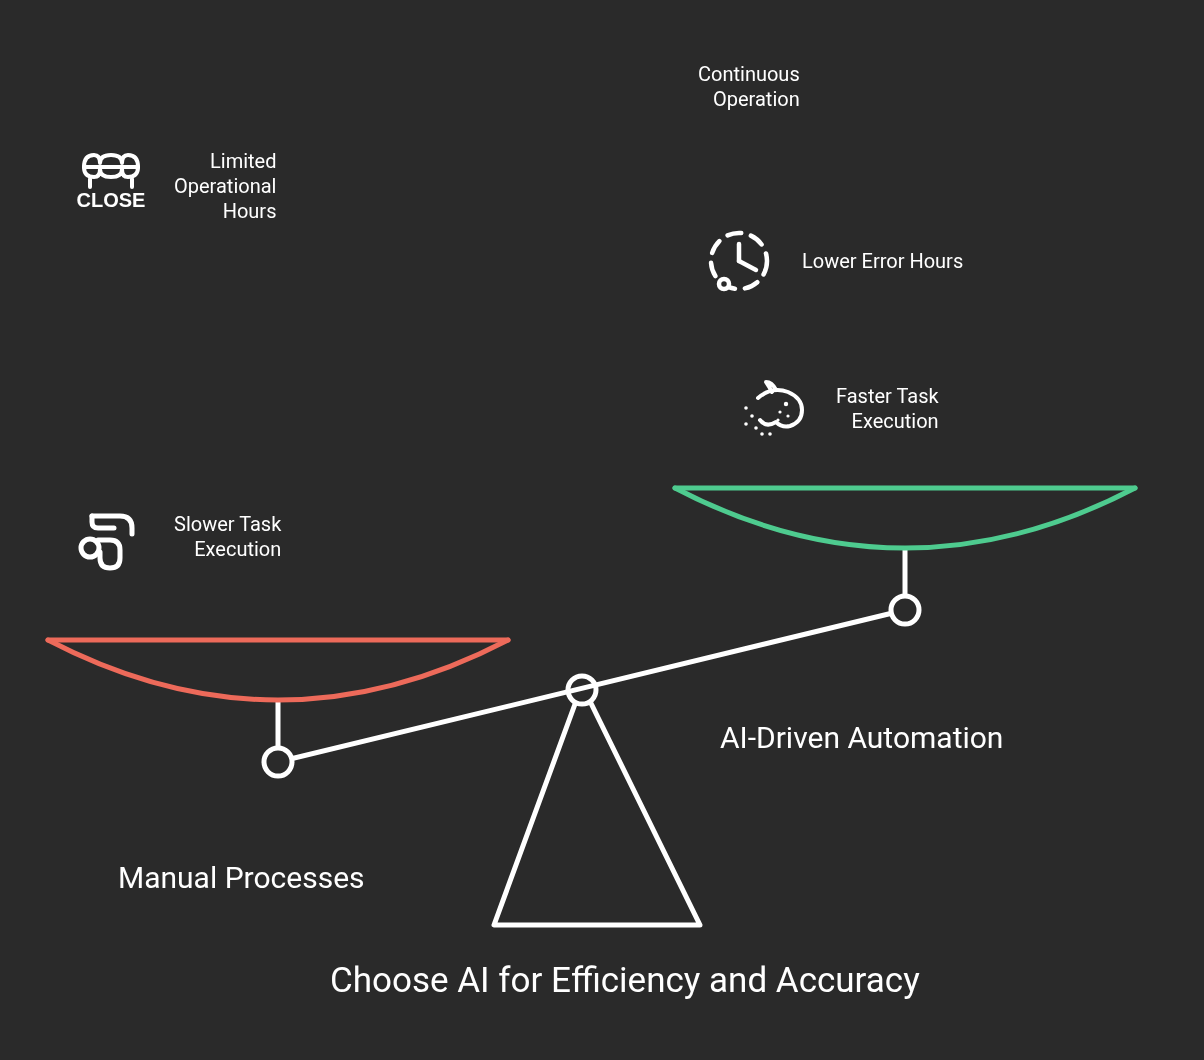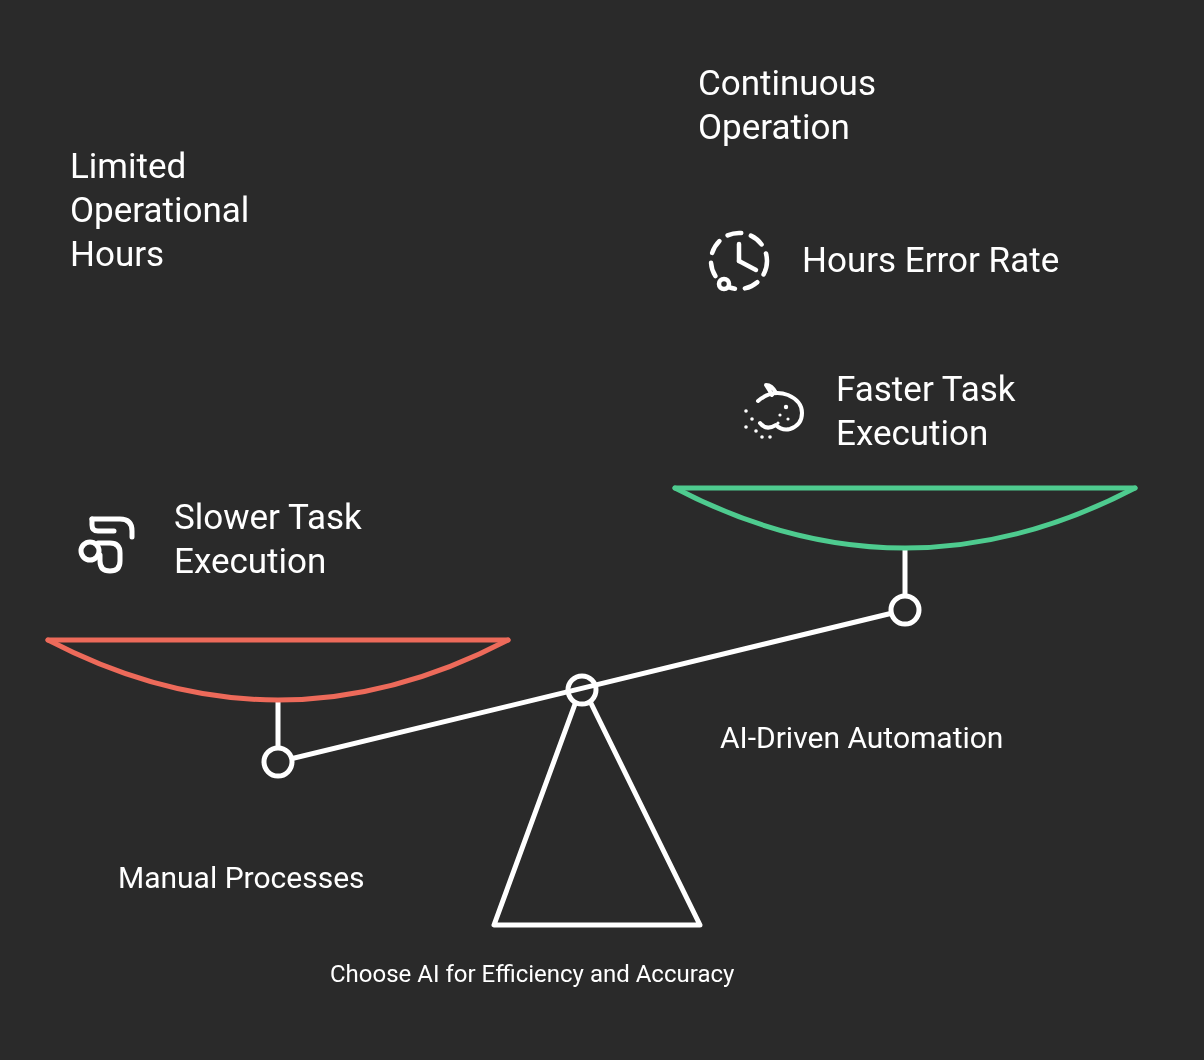--- a/index.html
+++ b/index.html
@@ -25,34 +25,35 @@
   }
   .item .icon-box {
     width: 82px;
     height: 82px;
     flex: 0 0 82px;
     display: flex;
     align-items: center;
     justify-content: center;
   }
   .item .label {
-    font-size: 35px;
+    font-size: 20px;
     line-height: 1.25;
     font-weight: 400;
     color: #fff;
+    text-align: right;
   }
   .side-label {
     position: absolute;
     font-size: 30px;
     color: #fff;
     white-space: nowrap;
   }
   .tagline {
     position: absolute;
-    font-size: 24px;
+    font-size: 35px;
     color: #fff;
     white-space: nowrap;
   }
   svg { display: block; }
 </style>
 </head>
 <body>
 
 <div class="stage">
 
@@ -73,20 +74,32 @@
     <line x1="905" y1="596" x2="905" y2="550" stroke="#ffffff" stroke-width="5"></line>
 
     <path d="M 48 640 Q 278 760 508 640" fill="none" stroke="#ed6a5a" stroke-width="5" stroke-linecap="round"></path>
     <line x1="48" y1="640" x2="508" y2="640" stroke="#ed6a5a" stroke-width="5" stroke-linecap="round"></line>
 
     <path d="M 675 488 Q 905 608 1135 488" fill="none" stroke="#4ecb8f" stroke-width="5" stroke-linecap="round"></path>
     <line x1="675" y1="488" x2="1135" y2="488" stroke="#4ecb8f" stroke-width="5" stroke-linecap="round"></line>
   </svg>
 
   <div class="item" style="left:70px; top:145px;">
+    <span class="icon-box">
+      <svg width="82" height="82" viewBox="0 0 82 82">
+        <g fill="none" stroke="#fff" stroke-width="4" stroke-linecap="round" stroke-linejoin="round">
+          <path d="M14 22 Q14 10 24 10 Q30 10 30 18 Q30 10 41 10 Q52 10 52 18 Q52 10 58 10 Q68 10 68 22"></path>
+          <path d="M14 22 L68 22"></path>
+          <path d="M14 22 Q14 32 24 32 Q30 32 30 24 Q30 32 41 32 Q52 32 52 24 Q52 32 58 32 Q68 32 68 22"></path>
+          <line x1="20" y1="34" x2="20" y2="42"></line>
+          <line x1="62" y1="34" x2="62" y2="42"></line>
+          <text x="41" y="62" text-anchor="middle" font-family="Arial" font-size="20" fill="#fff" stroke="none" font-weight="600">CLOSE</text>
+        </g>
+      </svg>
+    </span>
     <span class="label">Limited<br>Operational<br>Hours</span>
   </div>
 
 
   <div class="item" style="left:70px; top:480px;margin-top:16px;">
     <span class="icon-box">
       <svg width="82" height="82" viewBox="0 0 82 82">
         <g fill="none" stroke="#fff" stroke-width="5" stroke-linecap="round" stroke-linejoin="round">
           <path d="M22 20 H50 Q62 20 62 32 V38"></path>
           <path d="M22 20 V26 Q22 32 28 32 H44"></path>
@@ -108,21 +121,21 @@
         <g fill="none" stroke="#fff" stroke-width="4.5" stroke-linecap="round">
 
           <circle cx="41" cy="41" r="28" stroke-dasharray="14 10"></circle>
 
           <line x1="41" y1="41" x2="41" y2="24"></line>
           <line x1="41" y1="41" x2="58" y2="50"></line>
           <circle cx="26" cy="64" r="5" fill="#2a2a2a"></circle>
         </g>
       </svg>
     </span>
-    <span class="label">Hours Error Rate</span>
+    <span class="label">Lower Error Hours</span>
   </div>
 
   <div class="item" style="left:732px; top:368px;">
     <span class="icon-box">
       <svg width="82" height="82" viewBox="0 0 82 82">
         <g fill="none" stroke="#fff" stroke-width="4" stroke-linecap="round" stroke-linejoin="round">
           <path d="M26 30 Q40 18 56 24 Q70 30 70 42 Q70 54 58 58 Q50 60 44 54 Q34 60 28 52"></path>
           <circle cx="54" cy="36" r="2.2" fill="#fff" stroke="none"></circle>
           <path d="M44 22 Q40 14 34 14 Q38 20 40 24"></path>
 

